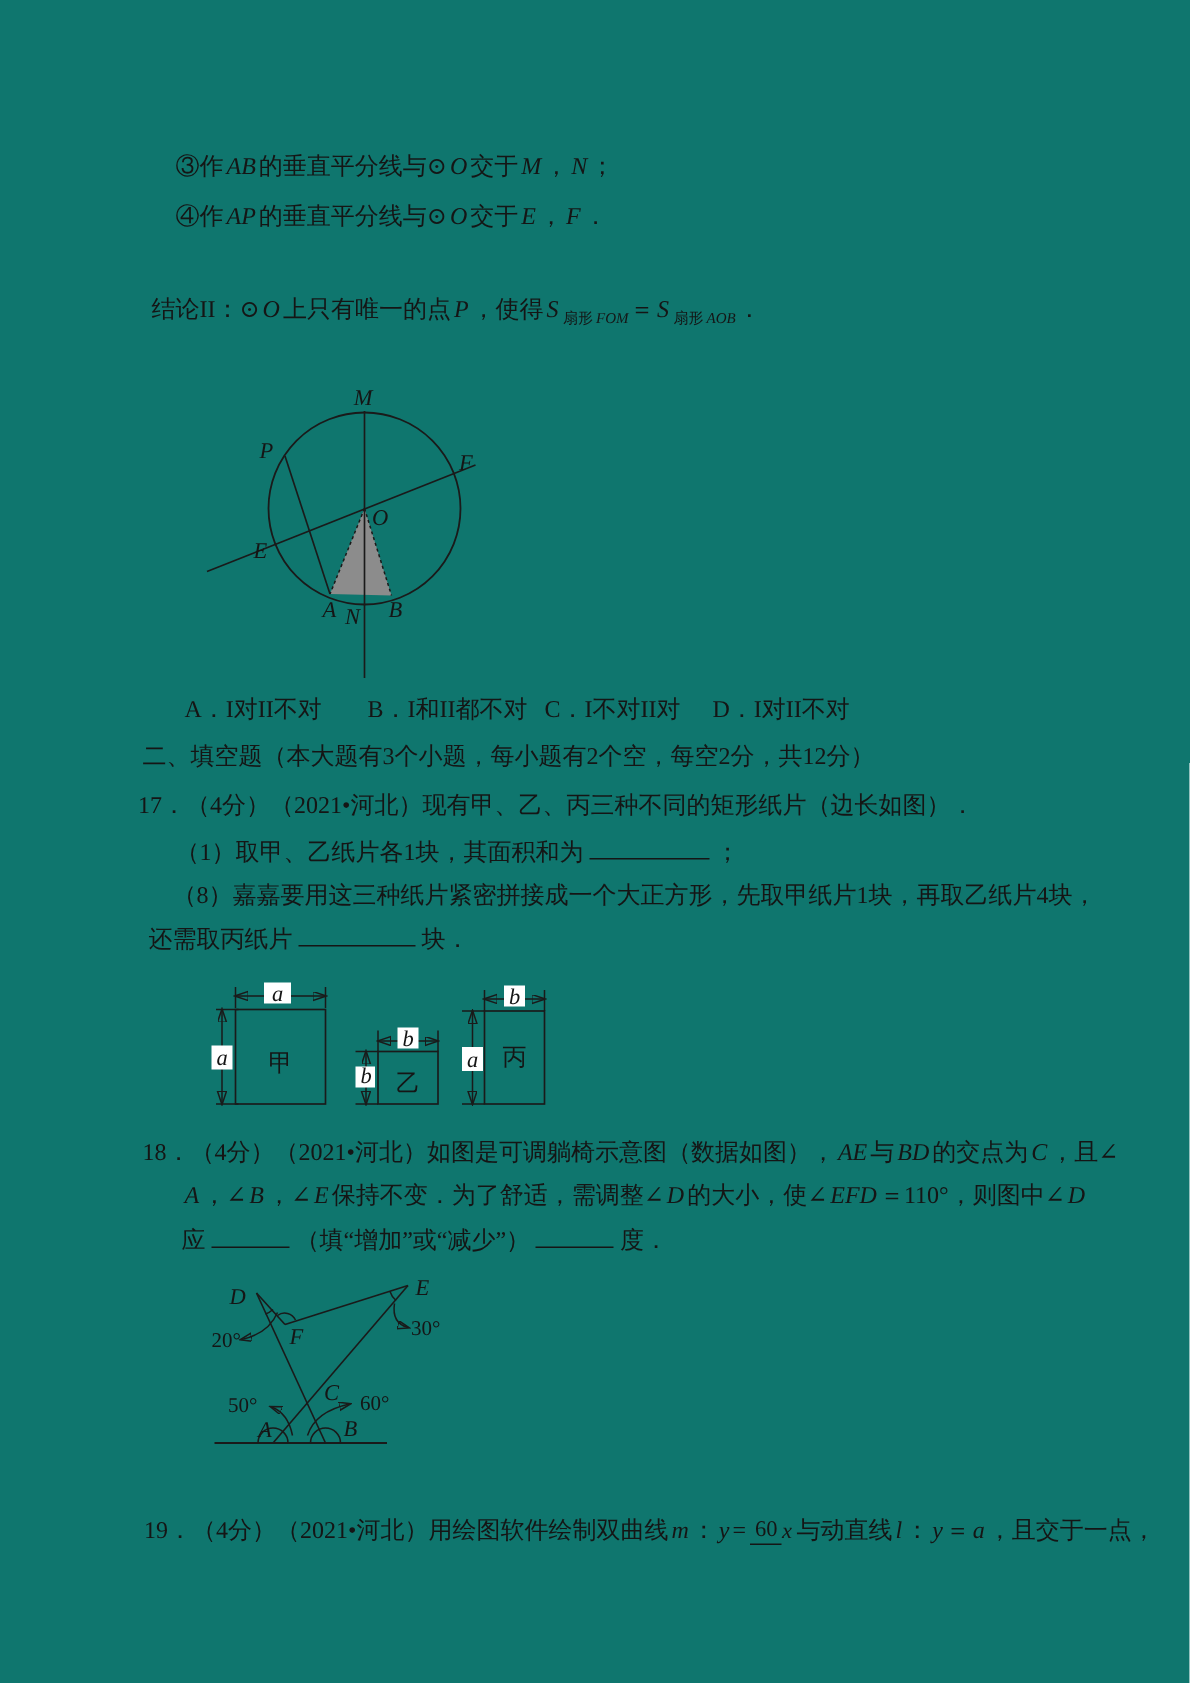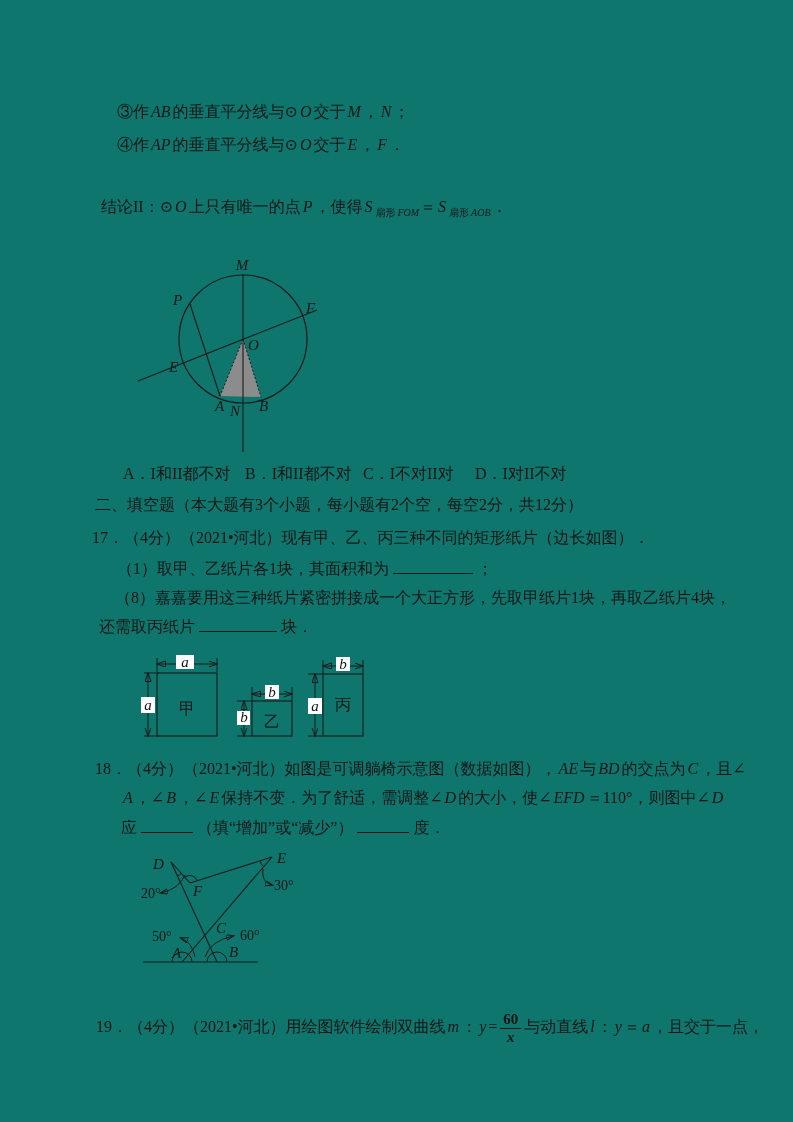--- a/index.html
+++ b/index.html
@@ -3,22 +3,22 @@
 <meta charset="utf-8">
 <style>
   html,body{margin:0;padding:0;background:#ffffff;}
   .page{position:relative;width:793px;height:1122px;background:#0f766e;overflow:hidden;
         font-family:"Liberation Serif","DejaVu Serif",serif;font-size:16px;color:#151515;}
   .line{position:absolute;white-space:nowrap;line-height:20px;}
   .bold{font-weight:400;}
   .it{font-style:italic;padding:0 2px;}
   .sub{font-size:10px;vertical-align:-4px;padding:0 1px;}
   .blank{display:inline-block;border-bottom:1.2px solid #151515;height:13px;margin:0 4px;vertical-align:baseline;}
-  .frac{display:inline-flex;flex-direction:column;align-items:center;vertical-align:middle;
-        margin:0 3px;line-height:1.15;font-size:15px;font-weight:bold;}
+  .frac{display:inline-flex;align-items:center;vertical-align:middle;
+        margin:0 3px;line-height:1.15;font-size:15px;}
   .frac .fnum{padding:0 3px;border-bottom:1.2px solid #151515;}
   .frac .fden{font-style:italic;}
   svg.fig{position:absolute;overflow:visible;}
   svg.fig text{font-size:15px;fill:#151515;font-family:"Liberation Serif","DejaVu Serif",serif;}
   svg.fig text.mit{font-style:italic;}
   svg.fig text.cn{font-style:normal;font-size:16px;}
   svg.fig text.deg{font-style:normal;font-size:14px;}
   svg.fig line,svg.fig path,svg.fig circle,svg.fig rect.box{stroke:#1a1a1a;fill:none;}
 </style>
 </head>
@@ -42,21 +42,21 @@
     <text x="68" y="55" class="mit">P</text>
     <text x="201" y="63" class="mit">F</text>
     <text x="143" y="100" class="mit">O</text>
     <text x="64" y="122" class="mit">E</text>
     <text x="110" y="161" class="mit">A</text>
     <text x="125" y="166" class="mit">N</text>
     <text x="154" y="161" class="mit">B</text>
   </svg>
 
   <div class="line" style="left:0;top:464px;width:793px">
-    <span style="position:absolute;left:123px">A．I和II都不对</span>
+    <span style="position:absolute;left:123px">A．I对II不对</span>
     <span style="position:absolute;left:245px">B．I和II都不对</span>
     <span style="position:absolute;left:363px">C．I不对II对</span>
     <span style="position:absolute;left:475px">D．I对II不对</span>
   </div>
 
   <div class="line bold" style="left:95px;top:495px">二、填空题（本大题有3个小题，每小题有2个空，每空2分，共12分）</div>
 
   <div class="line" style="left:92px;top:528px">17．（4分）（2021•河北）现有甲、乙、丙三种不同的矩形纸片（边长如图）．</div>
   <div class="line" style="left:117px;top:559px">（1）取甲、乙纸片各1块，其面积和为<span class="blank" style="width: 80px;"></span>；</div>
   <div class="line" style="left:115px;top:588px">（8）嘉嘉要用这三种纸片紧密拼接成一个大正方形，先取甲纸片1块，再取乙纸片4块，</div>

